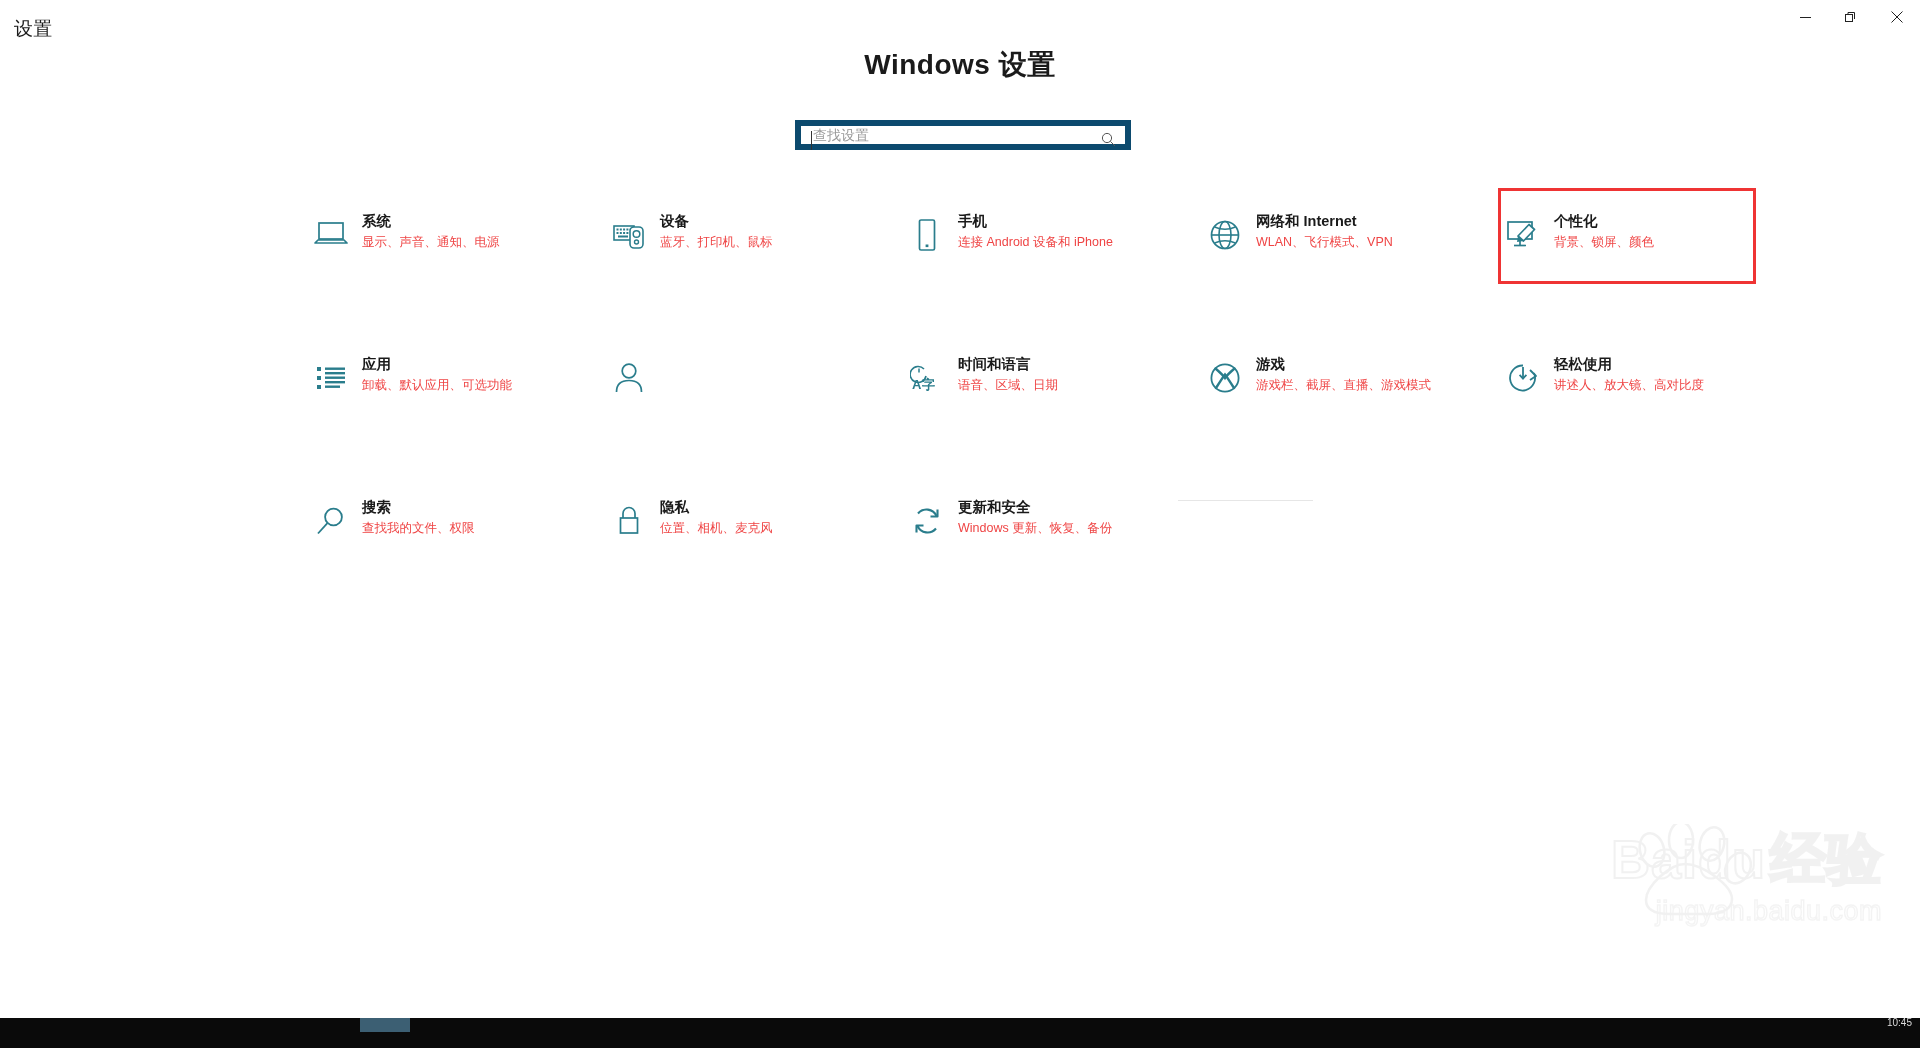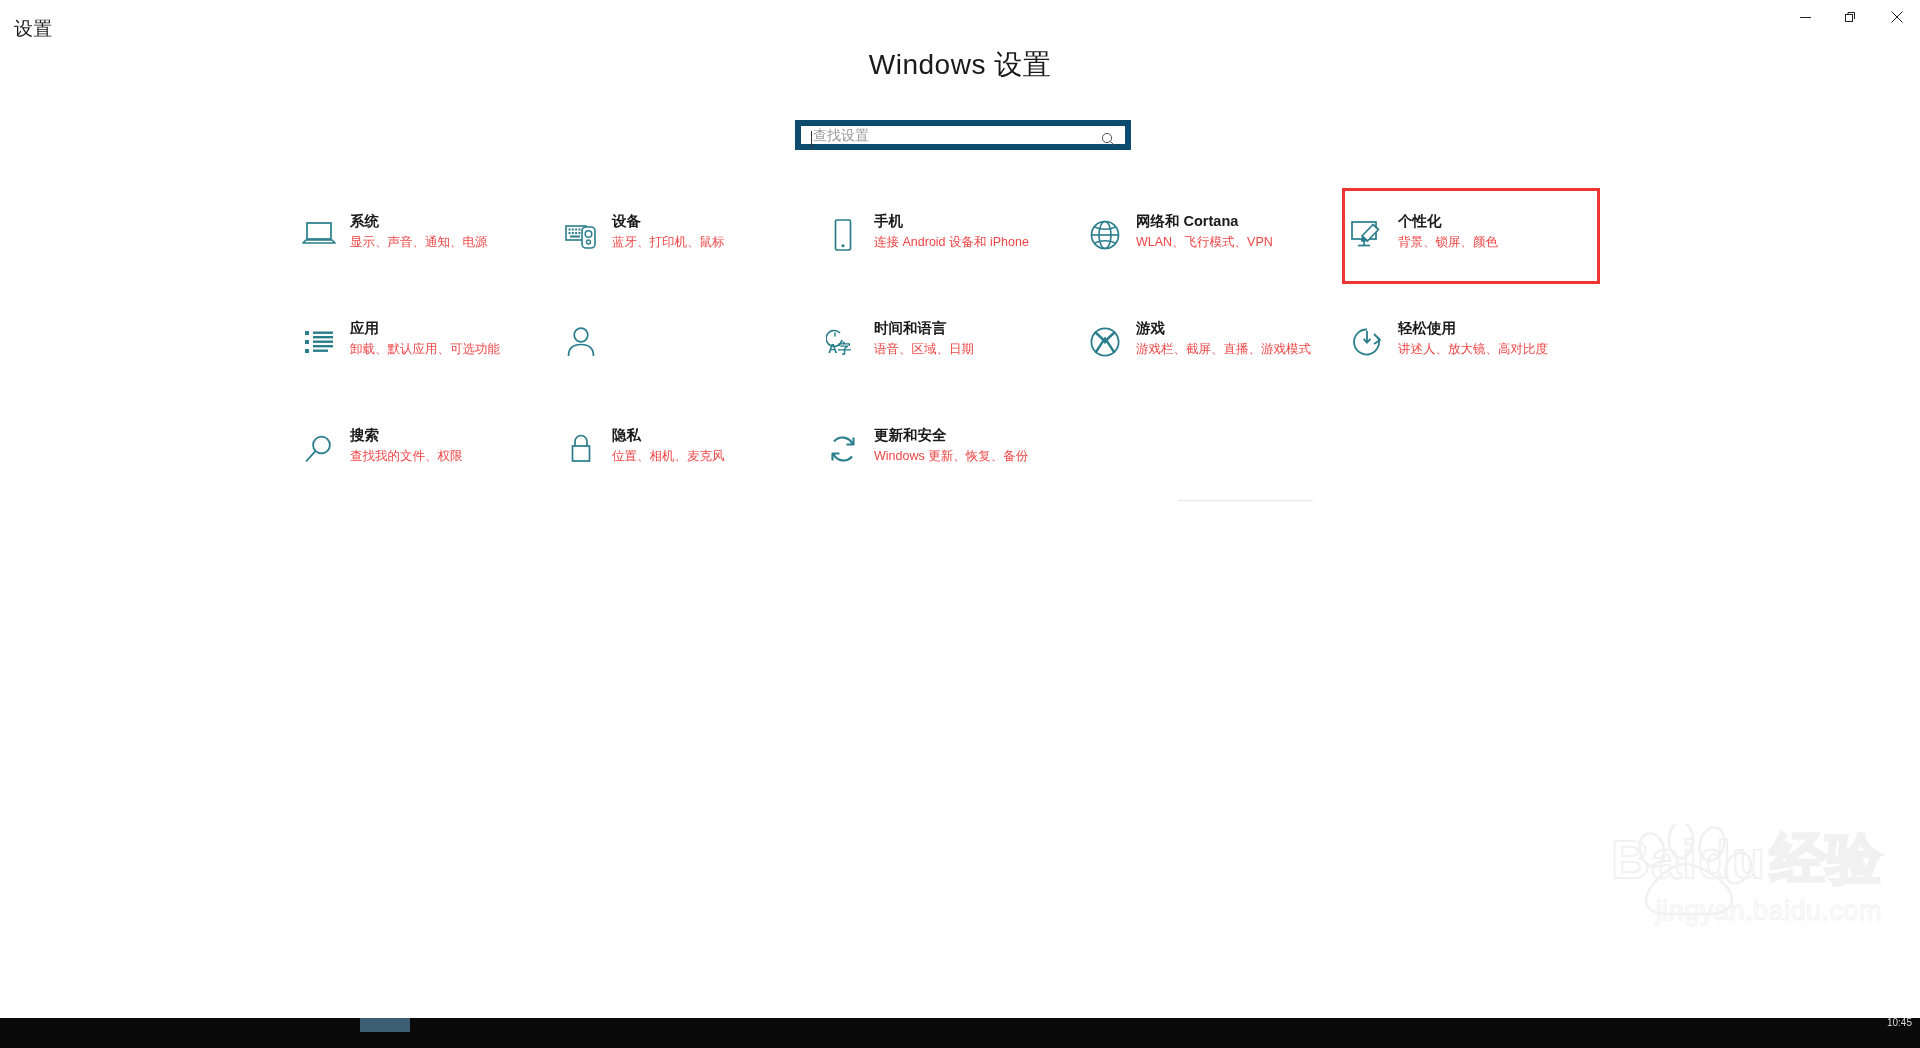--- a/index.html
+++ b/index.html
@@ -23,21 +23,21 @@
   .wincontrols { position: absolute; right: 0; top: 0; height: 34px; display: flex; }
   .wc {
     width: 46px; height: 34px; display: flex; align-items: center; justify-content: center;
     cursor: default;
   }
   .wc svg { display: block; }
 
   
   .page-title {
     position: absolute; top: 46px; left: 0; width: 1920px; text-align: center;
-    font-size: 28px; font-weight: 400; color: #1a1a1a; letter-spacing: .5px;
+    font-size: 28px; font-weight: 700; color: #1a1a1a; letter-spacing: .5px;
   }
 
   
   .searchwrap {
     position: absolute; top: 120px; left: 795px; width: 336px; height: 30px;
   }
   .searchbox {
     position: relative; width: 336px; height: 30px;
     border: 6px solid #0c4a6e; background: #ffffff;
     display: flex; align-items: center;
@@ -48,25 +48,26 @@
   .search-input {
     border: 0; outline: 0; background: transparent;
     font-family: inherit; font-size: 14px; color: #8a8a8a;
     padding: 0 28px 0 12px; width: 100%; height: 100%;
   }
   .search-input::placeholder { color: #9a9a9a; opacity: 1; }
   .search-icon { position: absolute; right: 9px; top: 6px; }
 
   
   .grid {
-    position: absolute; top: 190px; left: 288px;
+    position: absolute; top: 190px; left: 300px;
     width: 1310px;
     display: grid;
     grid-template-columns: repeat(5, 262px);
     grid-auto-rows: 107px;
+    gap: 36px;
   }
   .tile {
     position: relative;
     display: flex; align-items: flex-start;
     padding: 20px 10px 0 8px;
     cursor: default;
   }
   .tile .ico {
     width: 46px; min-width: 46px; height: 46px;
     display: flex; align-items: center; justify-content: center;
@@ -224,21 +225,21 @@
       <div class="ico">
         <svg width="32" height="32" viewBox="0 0 32 32">
           <circle cx="16" cy="16" r="13.5" fill="none" stroke="#2a7d8c" stroke-width="1.7"></circle>
           <ellipse cx="16" cy="16" rx="6" ry="13.5" fill="none" stroke="#2a7d8c" stroke-width="1.6"></ellipse>
           <line x1="2.5" y1="16" x2="29.5" y2="16" stroke="#2a7d8c" stroke-width="1.6"></line>
           <path d="M5.6 8 Q16 12.5 26.4 8" fill="none" stroke="#2a7d8c" stroke-width="1.4"></path>
           <path d="M5.6 24 Q16 19.5 26.4 24" fill="none" stroke="#2a7d8c" stroke-width="1.4"></path>
         </svg>
       </div>
       <div class="txt">
-        <div class="t-title">网络和 Cortana</div>
+        <div class="t-title">网络和 Internet</div>
         <div class="t-sub">WLAN、飞行模式、VPN</div>
       </div>
     </div>
 
     <div class="tile highlight">
       <div class="ico">
         <svg width="36" height="32" viewBox="0 0 36 32">
           <rect x="3" y="3" width="24" height="17" fill="none" stroke="#2a7d8c" stroke-width="1.7"></rect>
           <line x1="15" y1="20" x2="15" y2="26" stroke="#2a7d8c" stroke-width="1.7"></line>
           <line x1="9" y1="26.5" x2="21" y2="26.5" stroke="#2a7d8c" stroke-width="1.7"></line>

